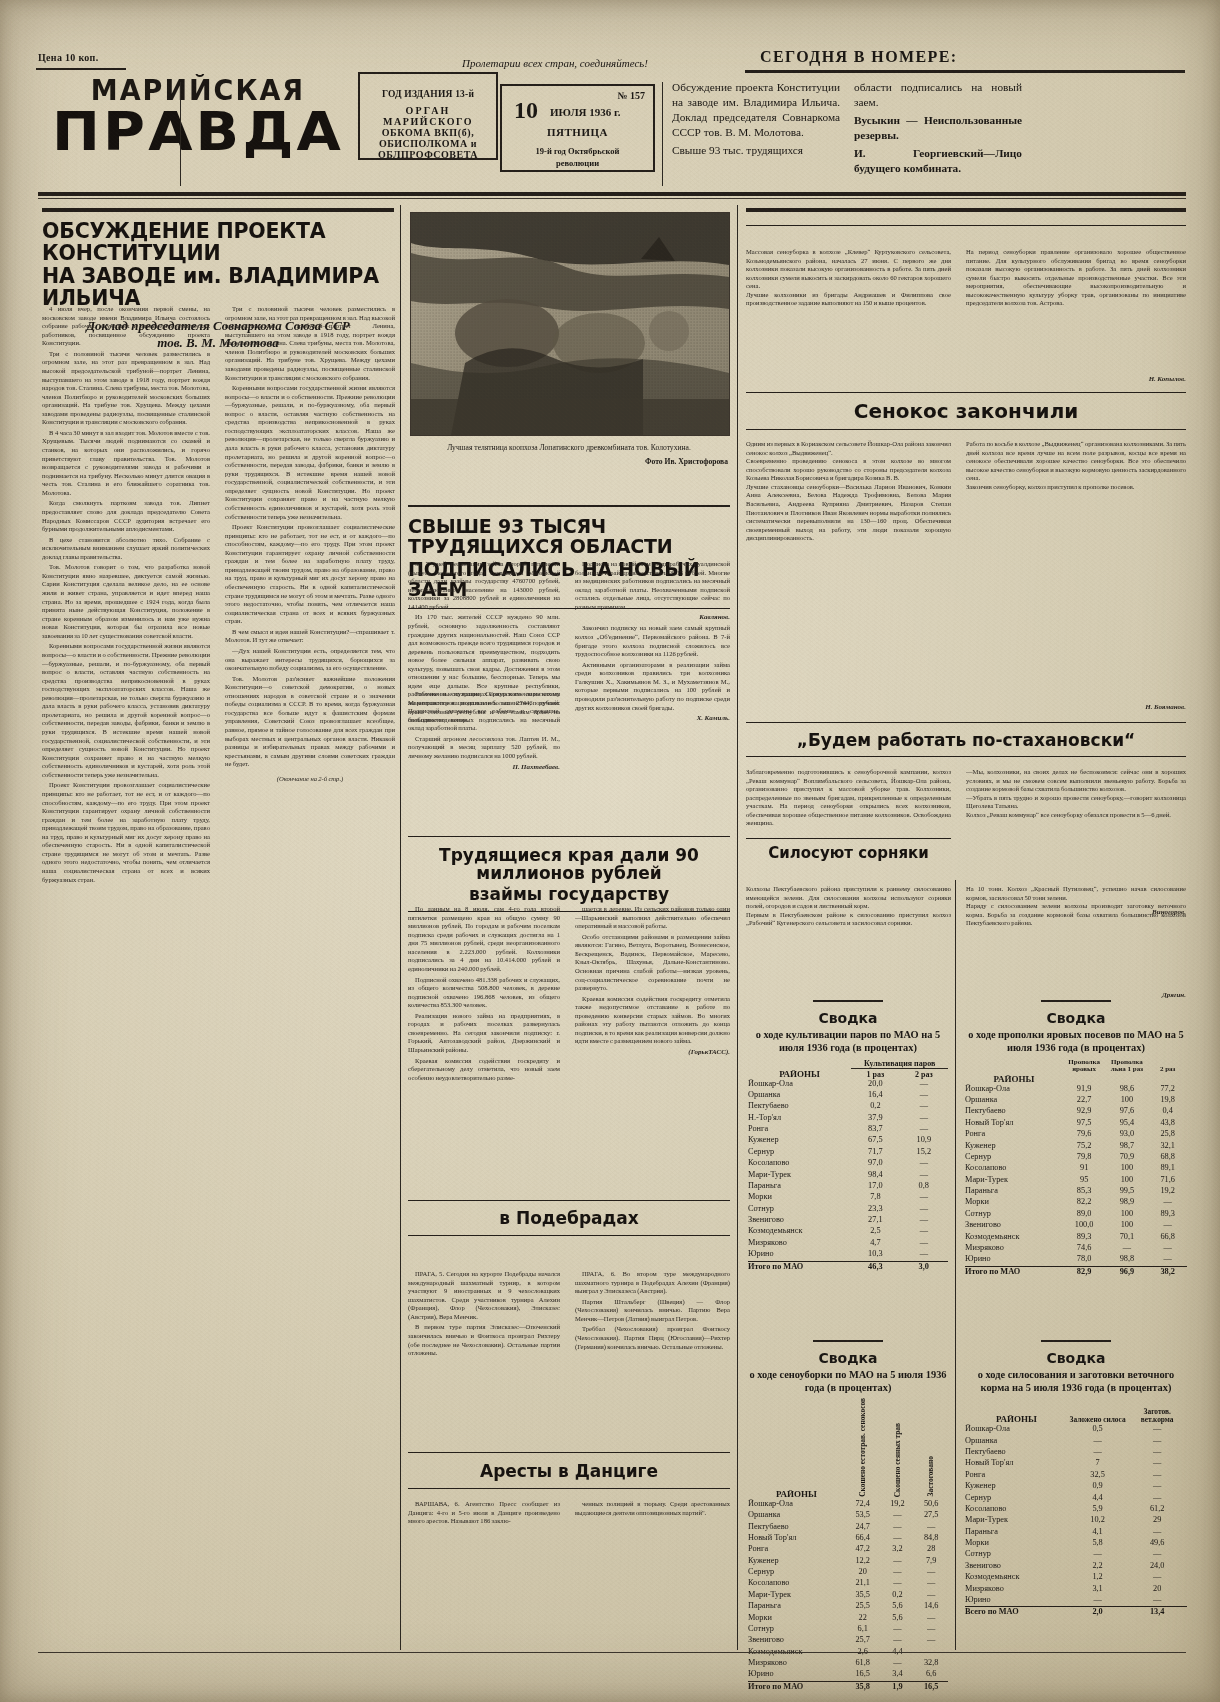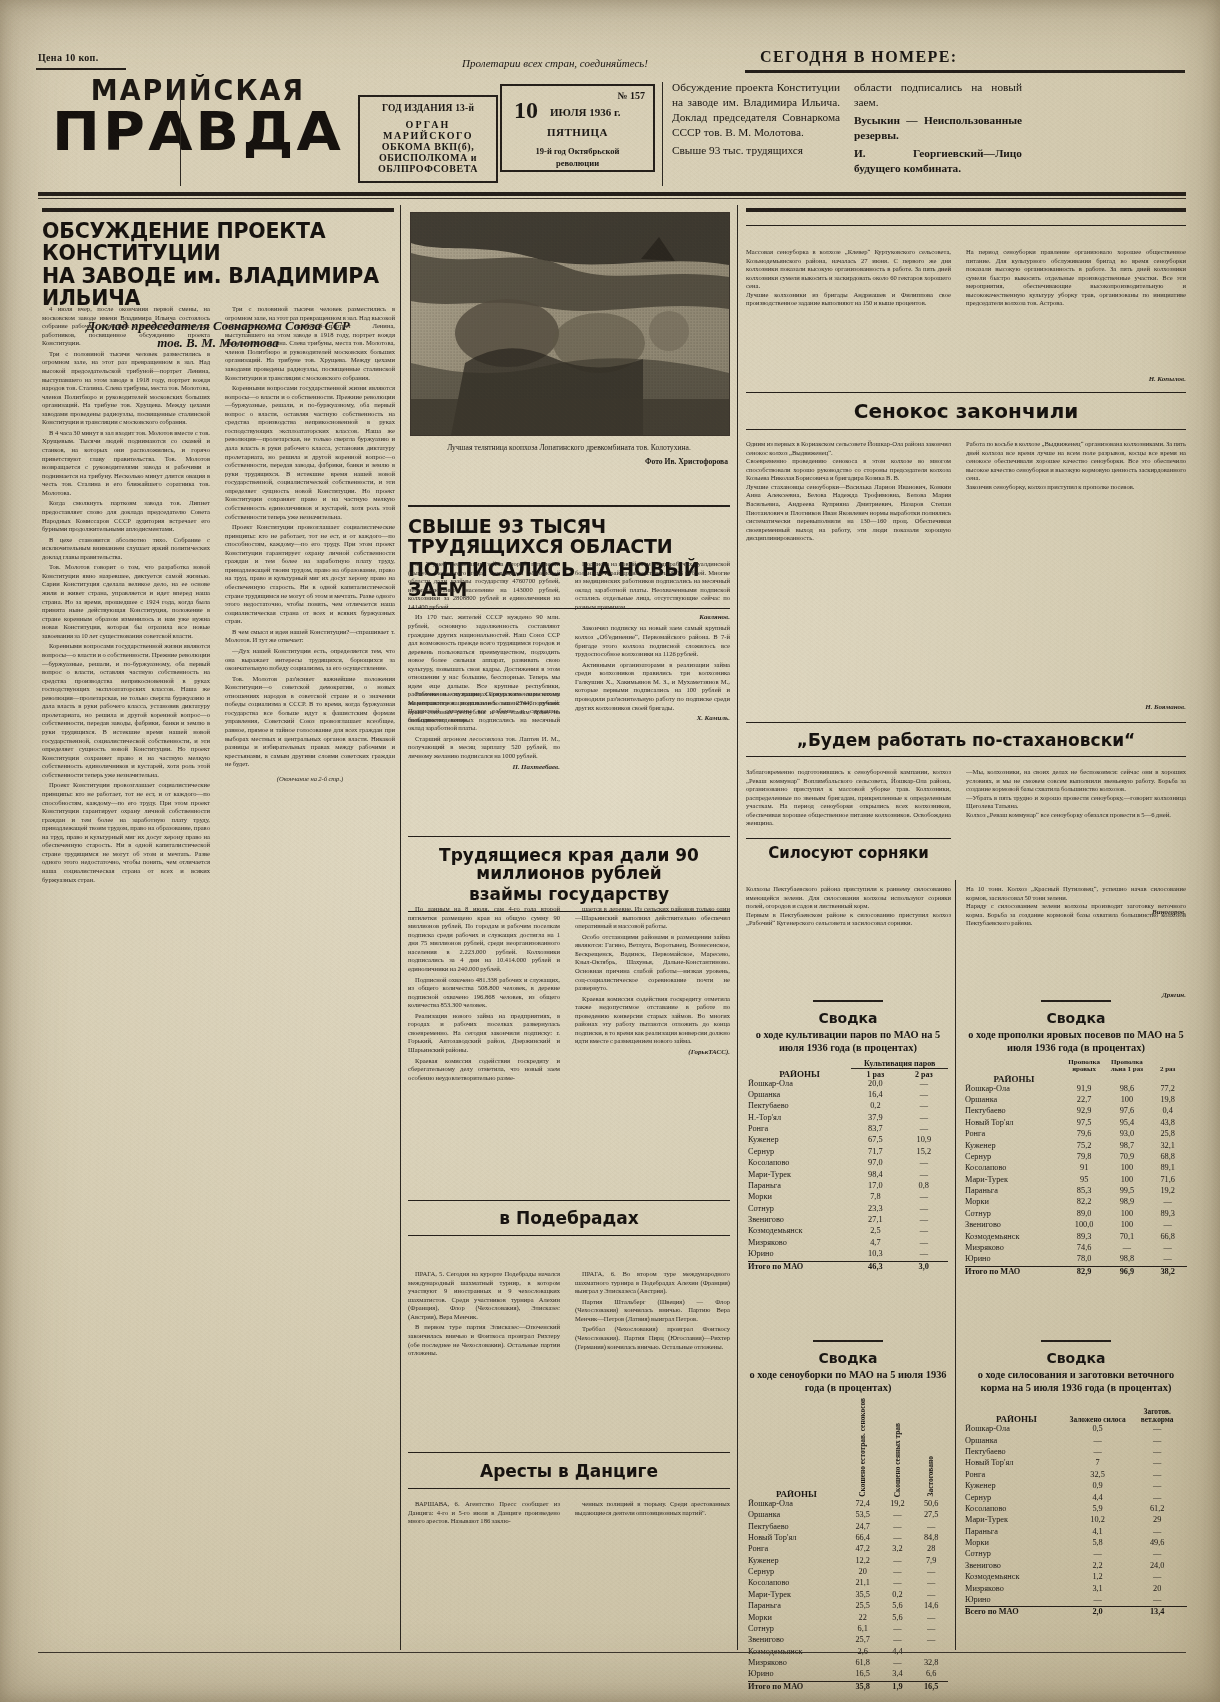--- a/index.html
+++ b/index.html
@@ -59,24 +59,24 @@
     letter-spacing:2px;color:#1b1713;
     transform:scaleY(1.02);
   }
   .logo .l2{
     font-family:"DejaVu Sans",sans-serif;font-weight:bold;font-size:54px;
     letter-spacing:3px;color:#15110e;margin-top:2px;
     transform:scaleX(1.06);
   }
 
   .nameplate{
-    position:absolute;left:358px;top:95px;width:140px;height:88px;
+    position:absolute;left:358px;top:72px;width:140px;height:88px;
     border-left:2px solid #241f1a;border-right:2px solid #241f1a;
     border-top:2px solid #241f1a;border-bottom:2px solid #241f1a;
-    text-align:center;padding-top:6px;box-sizing:border-box;
+    text-align:center;padding-top:15px;box-sizing:border-box;
   }
   .nameplate .np1{font-size:9.5px;font-weight:bold;letter-spacing:.2px;}
   .nameplate .np2{font-size:10px;font-weight:bold;letter-spacing:2.2px;margin-top:6px;}
   .nameplate .np3{font-size:10px;font-weight:bold;letter-spacing:1.6px;}
   .nameplate .np4{font-size:10px;font-weight:bold;letter-spacing:.6px;}
   .nameplate .np5{font-size:10px;font-weight:bold;letter-spacing:.5px;}
   .nameplate .np6{font-size:10px;font-weight:bold;letter-spacing:.5px;}
 
   .datebox{
     position:absolute;left:500px;top:84px;width:155px;height:88px;

